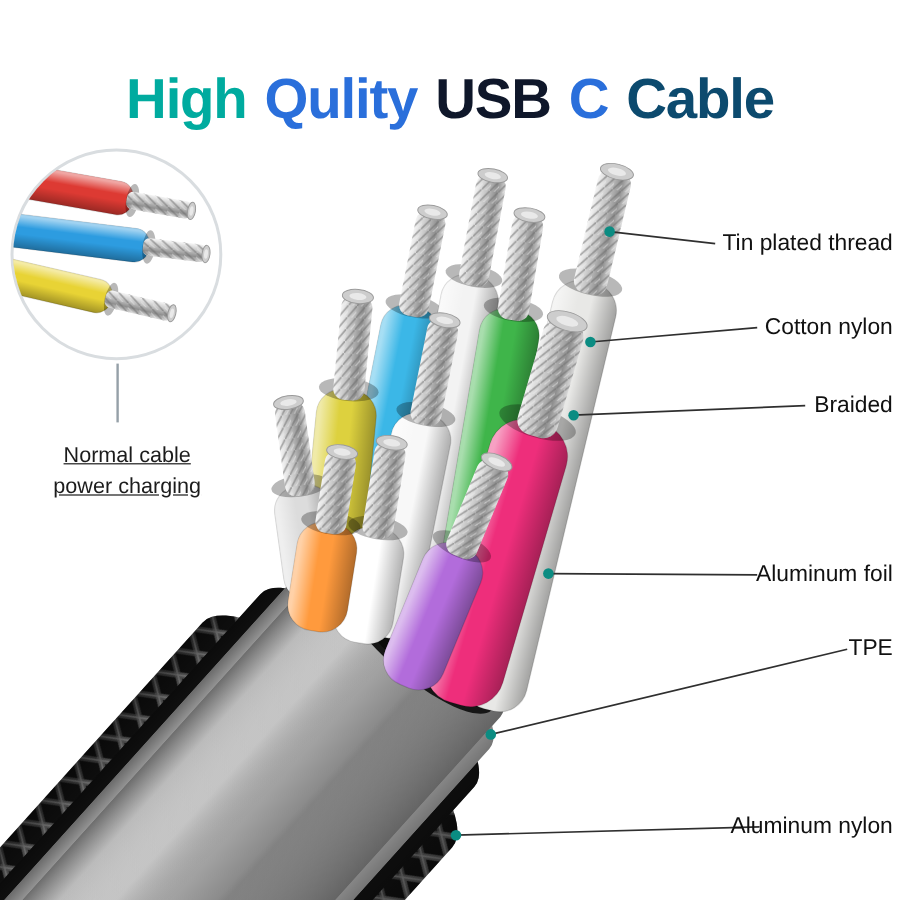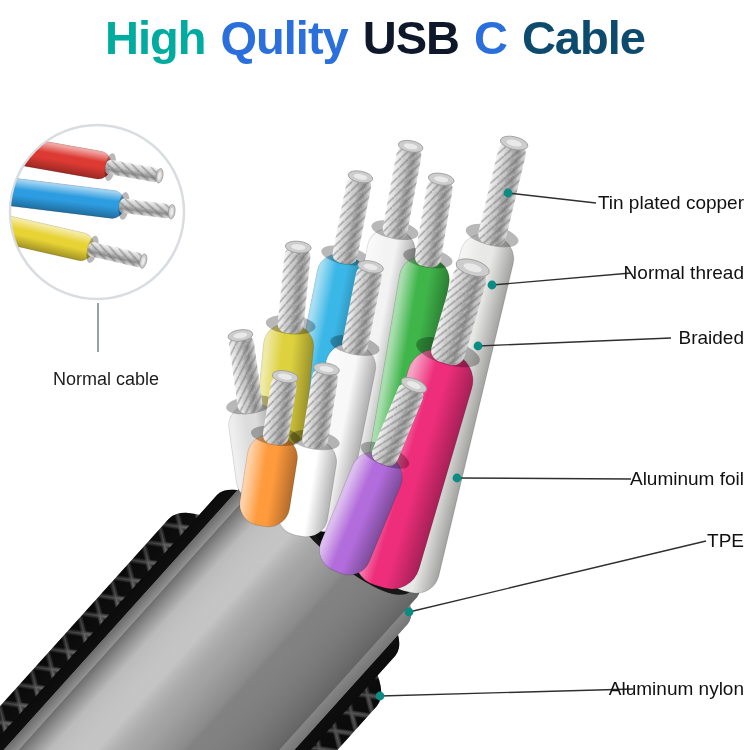--- a/index.html
+++ b/index.html
@@ -1,21 +1,21 @@
 <!DOCTYPE html>
 <html><head>
 <meta charset="utf-8">
 <style>
   html,body{margin:0;padding:0;background:#ffffff;font-family:"Liberation Sans",sans-serif;}
   .stage{position:relative;width:750px;height:750px;overflow:hidden;background:#fff;}
   svg.diagram{position:absolute;left:0;top:0;}
   .title{position:absolute;top:10px;left:0;width:750px;display:flex;justify-content:center;align-items:flex-end;gap:15px;
          font-size:47px;font-weight:800;letter-spacing:-1px;white-space:nowrap;}
   .part-label{position:absolute;right:6px;font-size:19px;color:#111;line-height:26px;white-space:nowrap;}
-  .inset-caption{position:absolute;left:8px;top:366px;width:196px;text-align:center;font-size:18px;color:#1c1c1c;line-height:1.45;}
+  .inset-caption{position:absolute;left:8px;top:366px;width:196px;text-align:center;font-size:18px;color:#1c1c1c;line-height:1.45;text-decoration:underline;}
 </style>
 </head>
 <body>
 
 <div class="stage">
 
   <svg class="diagram" width="750" height="750" viewBox="0 0 750 750">
     <defs>
       <pattern id="braidPat" width="36" height="24" patternUnits="userSpaceOnUse">
         <rect width="36" height="24" fill="#141414"></rect>
@@ -219,30 +219,31 @@
         <circle cx="457" cy="478" r="4.4" fill="#0b8c82"></circle>
         <line x1="706" y1="541" x2="409" y2="612" stroke="#2f2f2f" stroke-width="1.4"></line>
         <circle cx="409" cy="612" r="4.4" fill="#0b8c82"></circle>
         <line x1="633" y1="689" x2="380" y2="696" stroke="#2f2f2f" stroke-width="1.4"></line>
         <circle cx="380" cy="696" r="4.4" fill="#0b8c82"></circle>
       </g>
   </svg>
 
   <div class="title">
     <span style="color: rgb(0, 171, 159);">High</span>
-    <span style="color: rgb(42, 111, 219);">Qulity</span>
+    <span style="color: rgb(42, 111, 219); margin-top: 44px;">Qulity</span>
     <span style="color: #0f172a;">USB</span>
     <span style="color: rgb(42, 111, 219);">C</span>
     <span style="color: #0c4a6e;">Cable</span>
   </div>
 
-  <div class="part-label" style="top:190px">Tin plated copper</div>
-  <div class="part-label" style="top:260px">Normal thread</div>
+  <div class="part-label" style="top:190px">Tin plated thread</div>
+  <div class="part-label" style="top:260px">Cotton nylon</div>
   <div class="part-label" style="top:325px">Braided</div>
   <div class="part-label" style="top:466px">Aluminum foil</div>
   <div class="part-label" style="top:528px">TPE</div>
   <div class="part-label" style="top:676px">Aluminum nylon</div>
 
   <div class="inset-caption">
     <div>Normal cable</div>
+    <div>power charging</div>
   </div>
 
 </div>
 
 </body></html>

